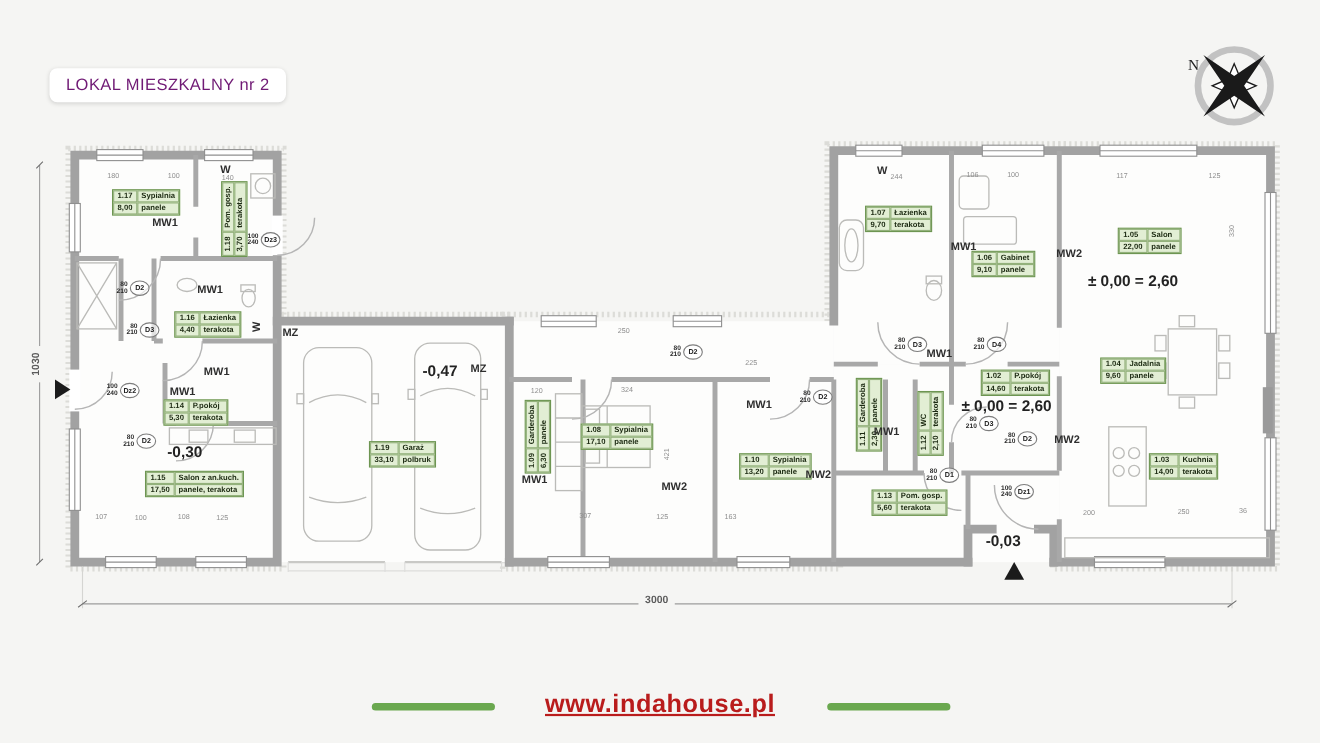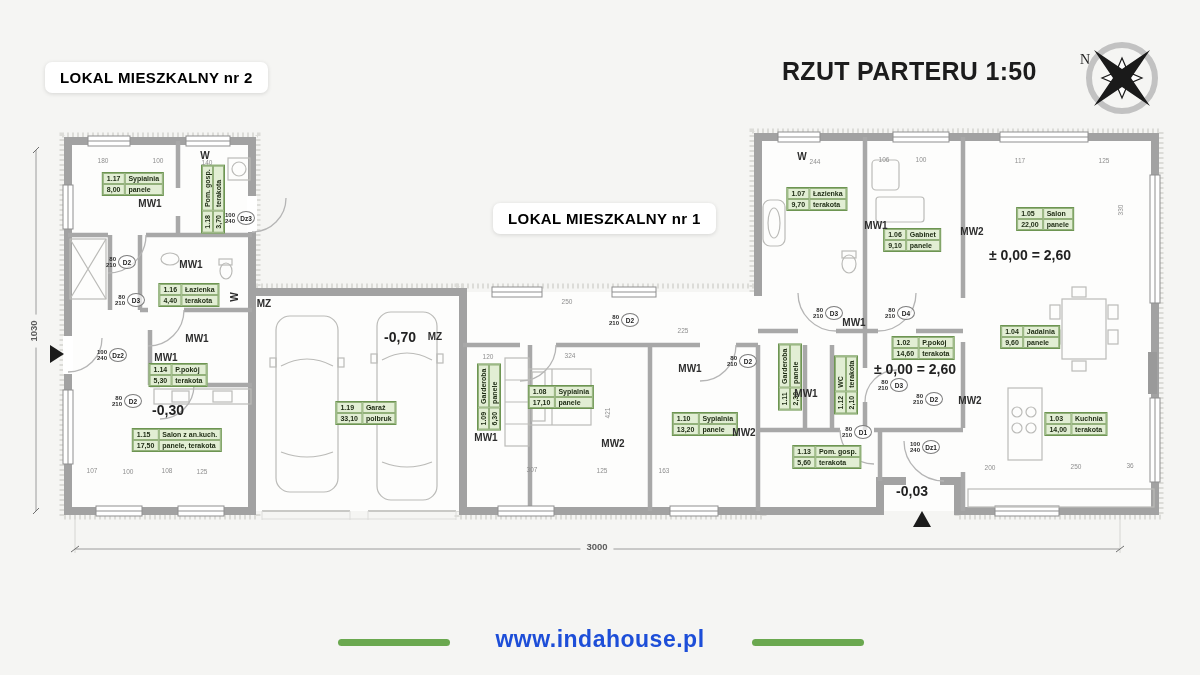--- a/index.html
+++ b/index.html
@@ -1,21 +1,21 @@
 <!DOCTYPE html>
 <html><head>
 <meta charset="utf-8">
 <style>
   html,body{margin:0;padding:0;width:1200px;height:675px;background:#f5f5f3;overflow:hidden;}
   #canvas{position:relative;width:1200px;height:675px;font-family:"Liberation Sans",sans-serif;}
   svg{position:absolute;left:0;top:0;}
   #annotations{position:absolute;left:0;top:0;width:1200px;height:675px;pointer-events:none;}
 
   .title-pill{position:absolute;background:#ffffff;border-radius:7px;box-shadow:0 1px 4px rgba(0,0,0,.13);
-    padding:7px 15px;font-weight:700;font-size:15px;letter-spacing:.4px;color:#000000;white-space:nowrap;}
+    padding:7px 15px;font-weight:400;font-size:15px;letter-spacing:.4px;color:#701a75;white-space:nowrap;}
   #plan-title{position:absolute;left:782px;top:57px;font-weight:700;font-size:25px;letter-spacing:.3px;color:#1c1c1c;white-space:nowrap;}
 
   .room-label{position:absolute;display:grid;grid-template-columns:max-content max-content;
     background:#e2eed4;border:1px solid #6d9552;transform:translate(-50%,-50%);
     font-size:7px;line-height:9px;font-weight:700;color:#1c2a12;white-space:nowrap;}
   .room-label.rot{transform:translate(-50%,-50%) rotate(-90deg);}
   .room-label .rc{padding:0 3px;border:0.5px solid #93b17b;}
 
   .wmark{position:absolute;transform:translate(-50%,-50%);font-weight:700;font-size:10px;color:#2e2e2e;white-space:nowrap;}
   .wmark.rot{transform:translate(-50%,-50%) rotate(-90deg);}
@@ -26,21 +26,21 @@
     display:flex;align-items:center;justify-content:center;font-size:6.5px;font-weight:700;color:#222;background:rgba(255,255,255,.65);}
 
   .lmark{position:absolute;transform:translate(-50%,-50%);font-size:14px;font-weight:700;color:#222;white-space:nowrap;}
 
   .dim{position:absolute;transform:translate(-50%,-50%);font-size:6.5px;color:#8f8f8f;white-space:nowrap;}
   .dim.rot{transform:translate(-50%,-50%) rotate(-90deg);}
   .dim.main{font-size:9.5px;color:#5c5c5c;font-weight:700;background:#f5f5f3;padding:0 6px;}
   .dim.main.rot{transform:translate(-50%,-50%) rotate(-90deg);}
 
   #website{position:absolute;left:0;top:626px;width:1200px;text-align:center;
-    font-size:23px;font-weight:700;color:#1d4ed8;letter-spacing:.5px;}
+    font-size:23px;font-weight:700;color:#b91c1c;letter-spacing:.5px;text-decoration:underline;}
   .green-bar{position:absolute;top:639px;height:7px;width:112px;border-radius:4px;background:#6aa84f;}
 </style>
 </head>
 <body>
 
 <div id="canvas">
 
   <svg width="1200" height="675" viewBox="0 0 1200 675">
 
     <g stroke="#dcdcd8" stroke-width="5" stroke-dasharray="2 3" fill="none">
@@ -422,21 +422,21 @@
       </div>
       <div class="dmark" style="left: 857px; top: 432px;">
         <span class="dsize">80<br>210</span>
         <span class="dring">D1</span>
       </div>
       <div class="dmark" style="left: 925px; top: 447px;">
         <span class="dsize">100<br>240</span>
         <span class="dring">Dz1</span>
       </div>
       <div class="lmark" style="left: 168px; top: 410px;">-0,30</div>
-      <div class="lmark" style="left: 400px; top: 337px;">-0,70</div>
+      <div class="lmark" style="left: 400px; top: 337px;">-0,47</div>
       <div class="lmark" style="left: 1030px; top: 255px;">± 0,00 = 2,60</div>
       <div class="lmark" style="left: 915px; top: 369px;">± 0,00 = 2,60</div>
       <div class="lmark" style="left: 912px; top: 491px;">-0,03</div>
       <div class="dim main" style="left: 597px; top: 546px;">3000</div>
       <div class="dim main rot" style="left: 33px; top: 331px;">1030</div>
       <div class="dim" style="left: 103px; top: 160px;">180</div>
       <div class="dim" style="left: 158px; top: 160px;">100</div>
       <div class="dim" style="left: 207px; top: 162px;">140</div>
       <div class="dim" style="left: 92px; top: 470px;">107</div>
       <div class="dim" style="left: 128px; top: 471px;">100</div>
@@ -455,19 +455,17 @@
       <div class="dim" style="left: 1020px; top: 160px;">117</div>
       <div class="dim" style="left: 1104px; top: 160px;">125</div>
       <div class="dim" style="left: 990px; top: 467px;">200</div>
       <div class="dim" style="left: 1076px; top: 466px;">250</div>
       <div class="dim" style="left: 1130px; top: 465px;">36</div>
       <div class="dim rot" style="left: 1120px; top: 210px;">330</div>
       <div class="dim rot" style="left: 607px; top: 413px;">421</div>
     </div>
 
   <div class="title-pill" style="left:45px;top:62px;">LOKAL MIESZKALNY nr 2</div>
-  <div class="title-pill" style="left:493px;top:203px;">LOKAL MIESZKALNY nr 1</div>
-  <div id="plan-title">RZUT PARTERU 1:50</div>
 
   <div class="green-bar" style="left:338px;"></div>
   <div class="green-bar" style="left:752px;"></div>
   <div id="website">www.indahouse.pl</div>
 </div>
 
 </body></html>

